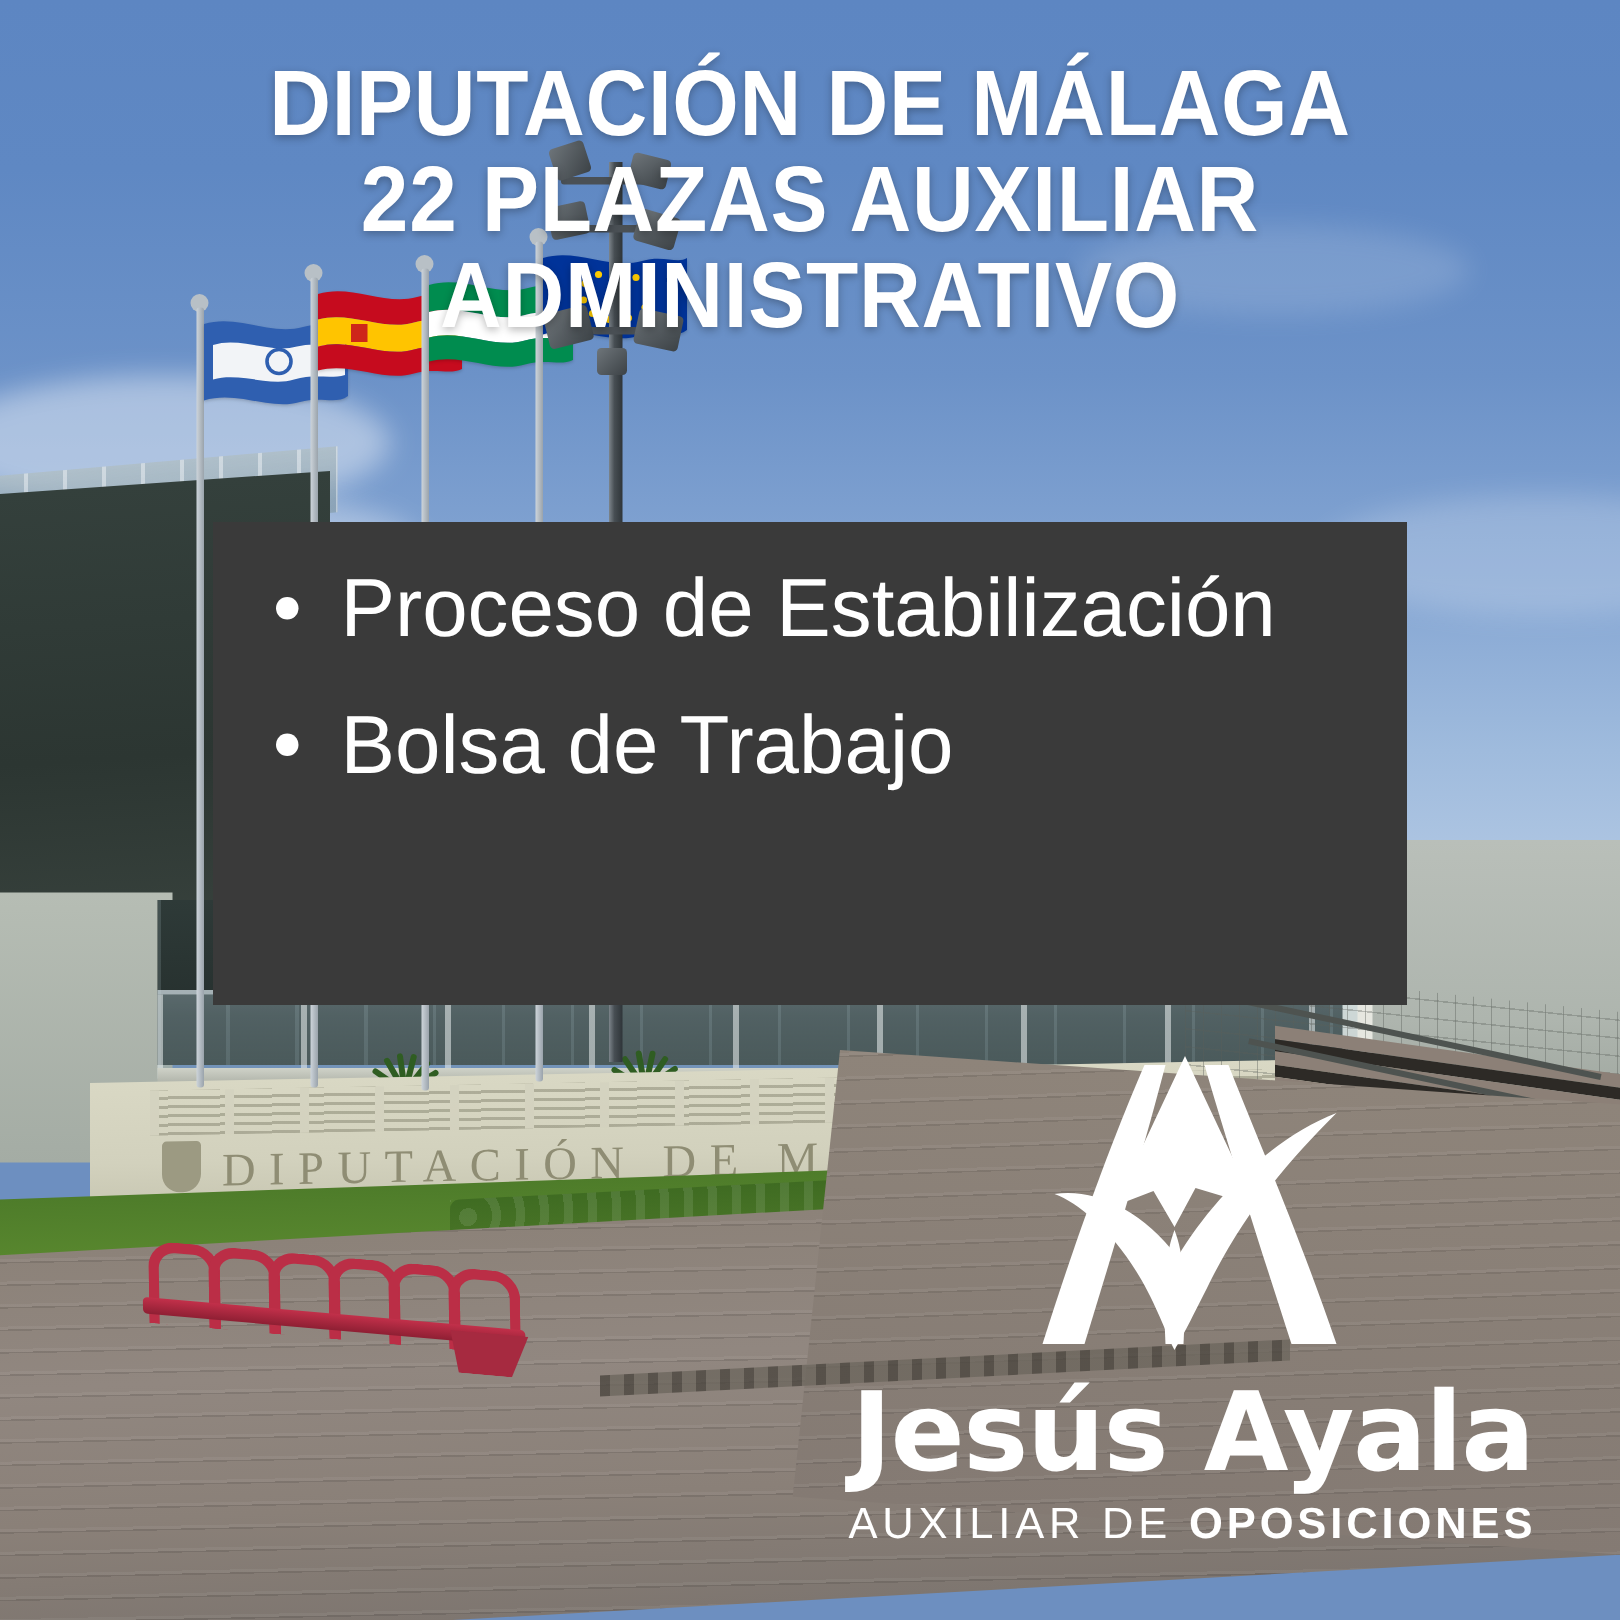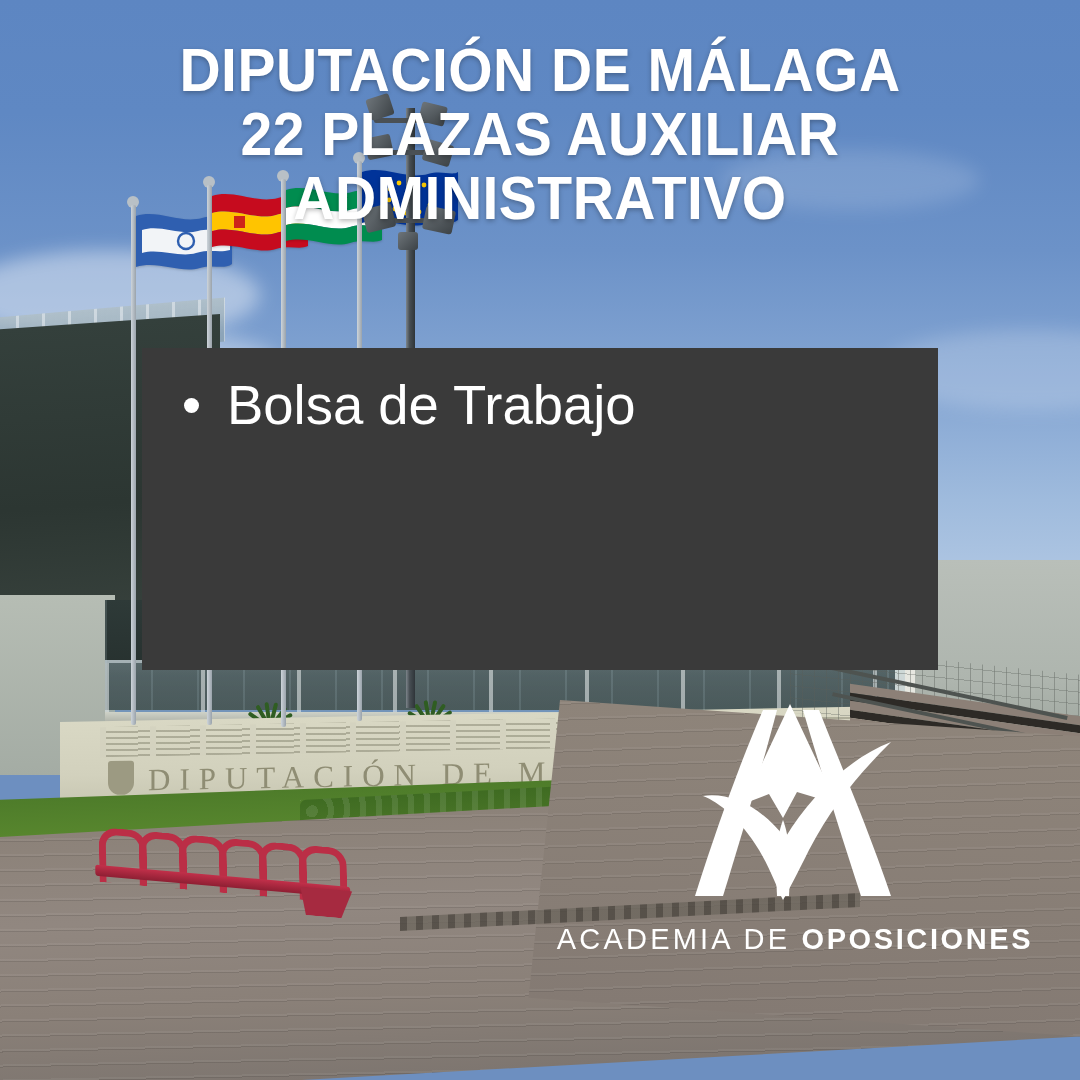--- a/index.html
+++ b/index.html
@@ -639,20 +639,24 @@
   <div class="title-block">
     <span class="title-line">DIPUTACIÓN DE MÁLAGA</span>
     <span class="title-line">22 PLAZAS AUXILIAR</span>
     <span class="title-line">ADMINISTRATIVO</span>
   </div>
 
   <div class="panel">
     <ul class="bullets">
       <li>
         <span class="dot"></span>
+        <span class="txt">Proceso de Estabilización</span>
+      </li>
+      <li>
+        <span class="dot"></span>
         <span class="txt">Bolsa de Trabajo</span>
       </li>
     </ul>
   </div>
 
   <div class="logo">
     <svg class="logo-mark" viewBox="0 0 220 215">
 
       <path d="M92,10 C80,56 62,118 38,196 L10,196 C34,120 58,56 78,10 Z" fill="#ffffff"></path>
 
@@ -660,19 +664,20 @@
 
       <path d="M105,4 L152,104 L112,92 L98,118 L84,94 L58,104 Z" fill="#ffffff"></path>
 
       <path d="M206,42 C176,72 148,104 124,150 C112,174 104,190 98,200
                C92,188 86,170 74,150 C56,120 34,102 18,96
                C44,92 76,106 100,138
                C124,98 164,58 206,42 Z" fill="#ffffff"></path>
 
       <path d="M98,120 C104,136 106,156 104,196 L92,196 C90,156 92,136 98,120 Z" fill="#ffffff"></path>
     </svg>
+    <span class="logo-name">Jesús Ayala</span>
     <span class="logo-tagline">
-      <span class="light">ACADEMIA DE</span>
+      <span class="light">AUXILIAR DE</span>
       <span class="bold"> OPOSICIONES</span>
     </span>
   </div>
 
 </div>
 
 </body></html>

